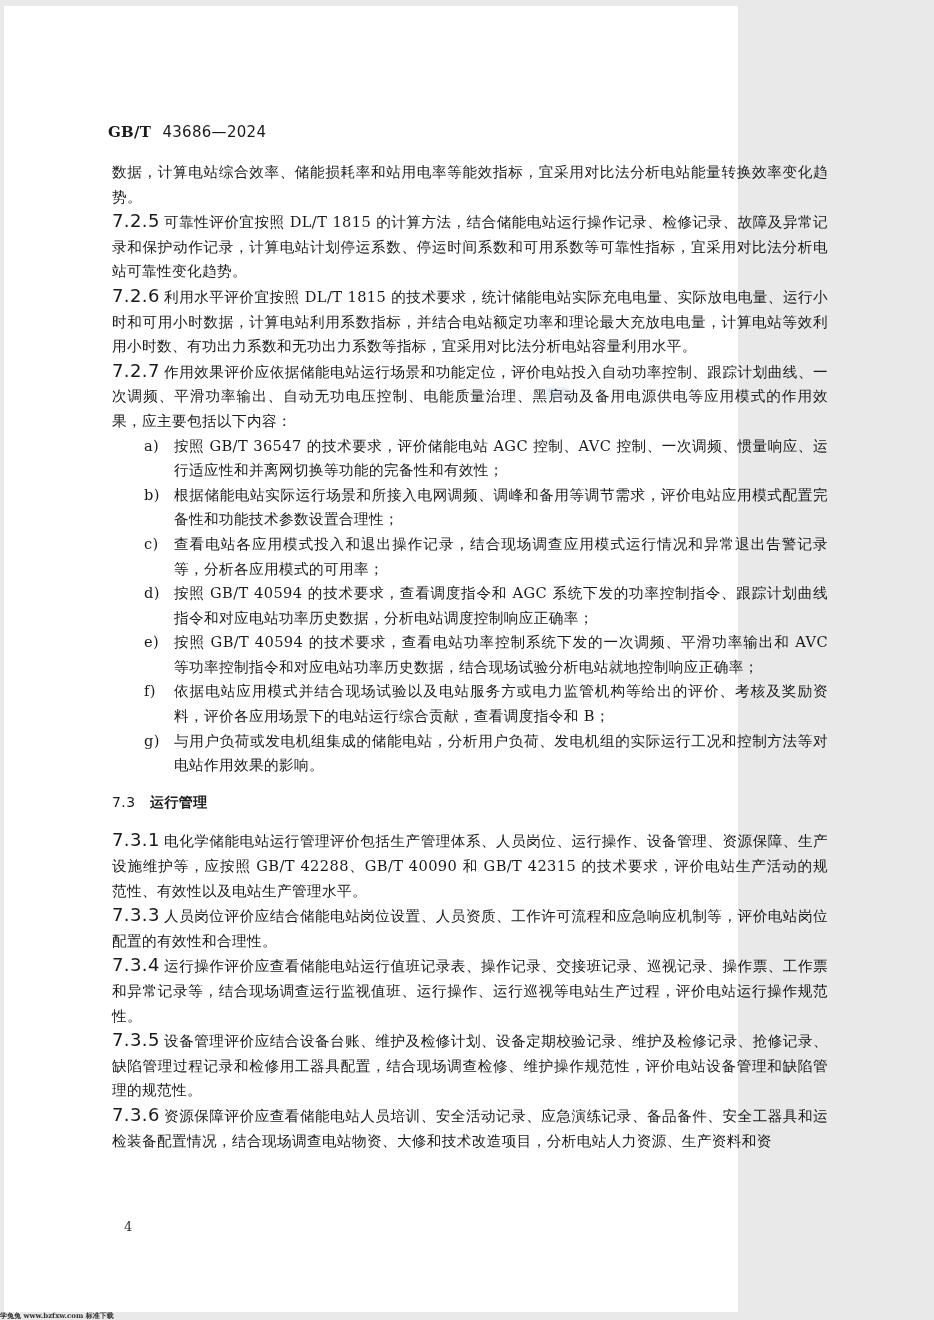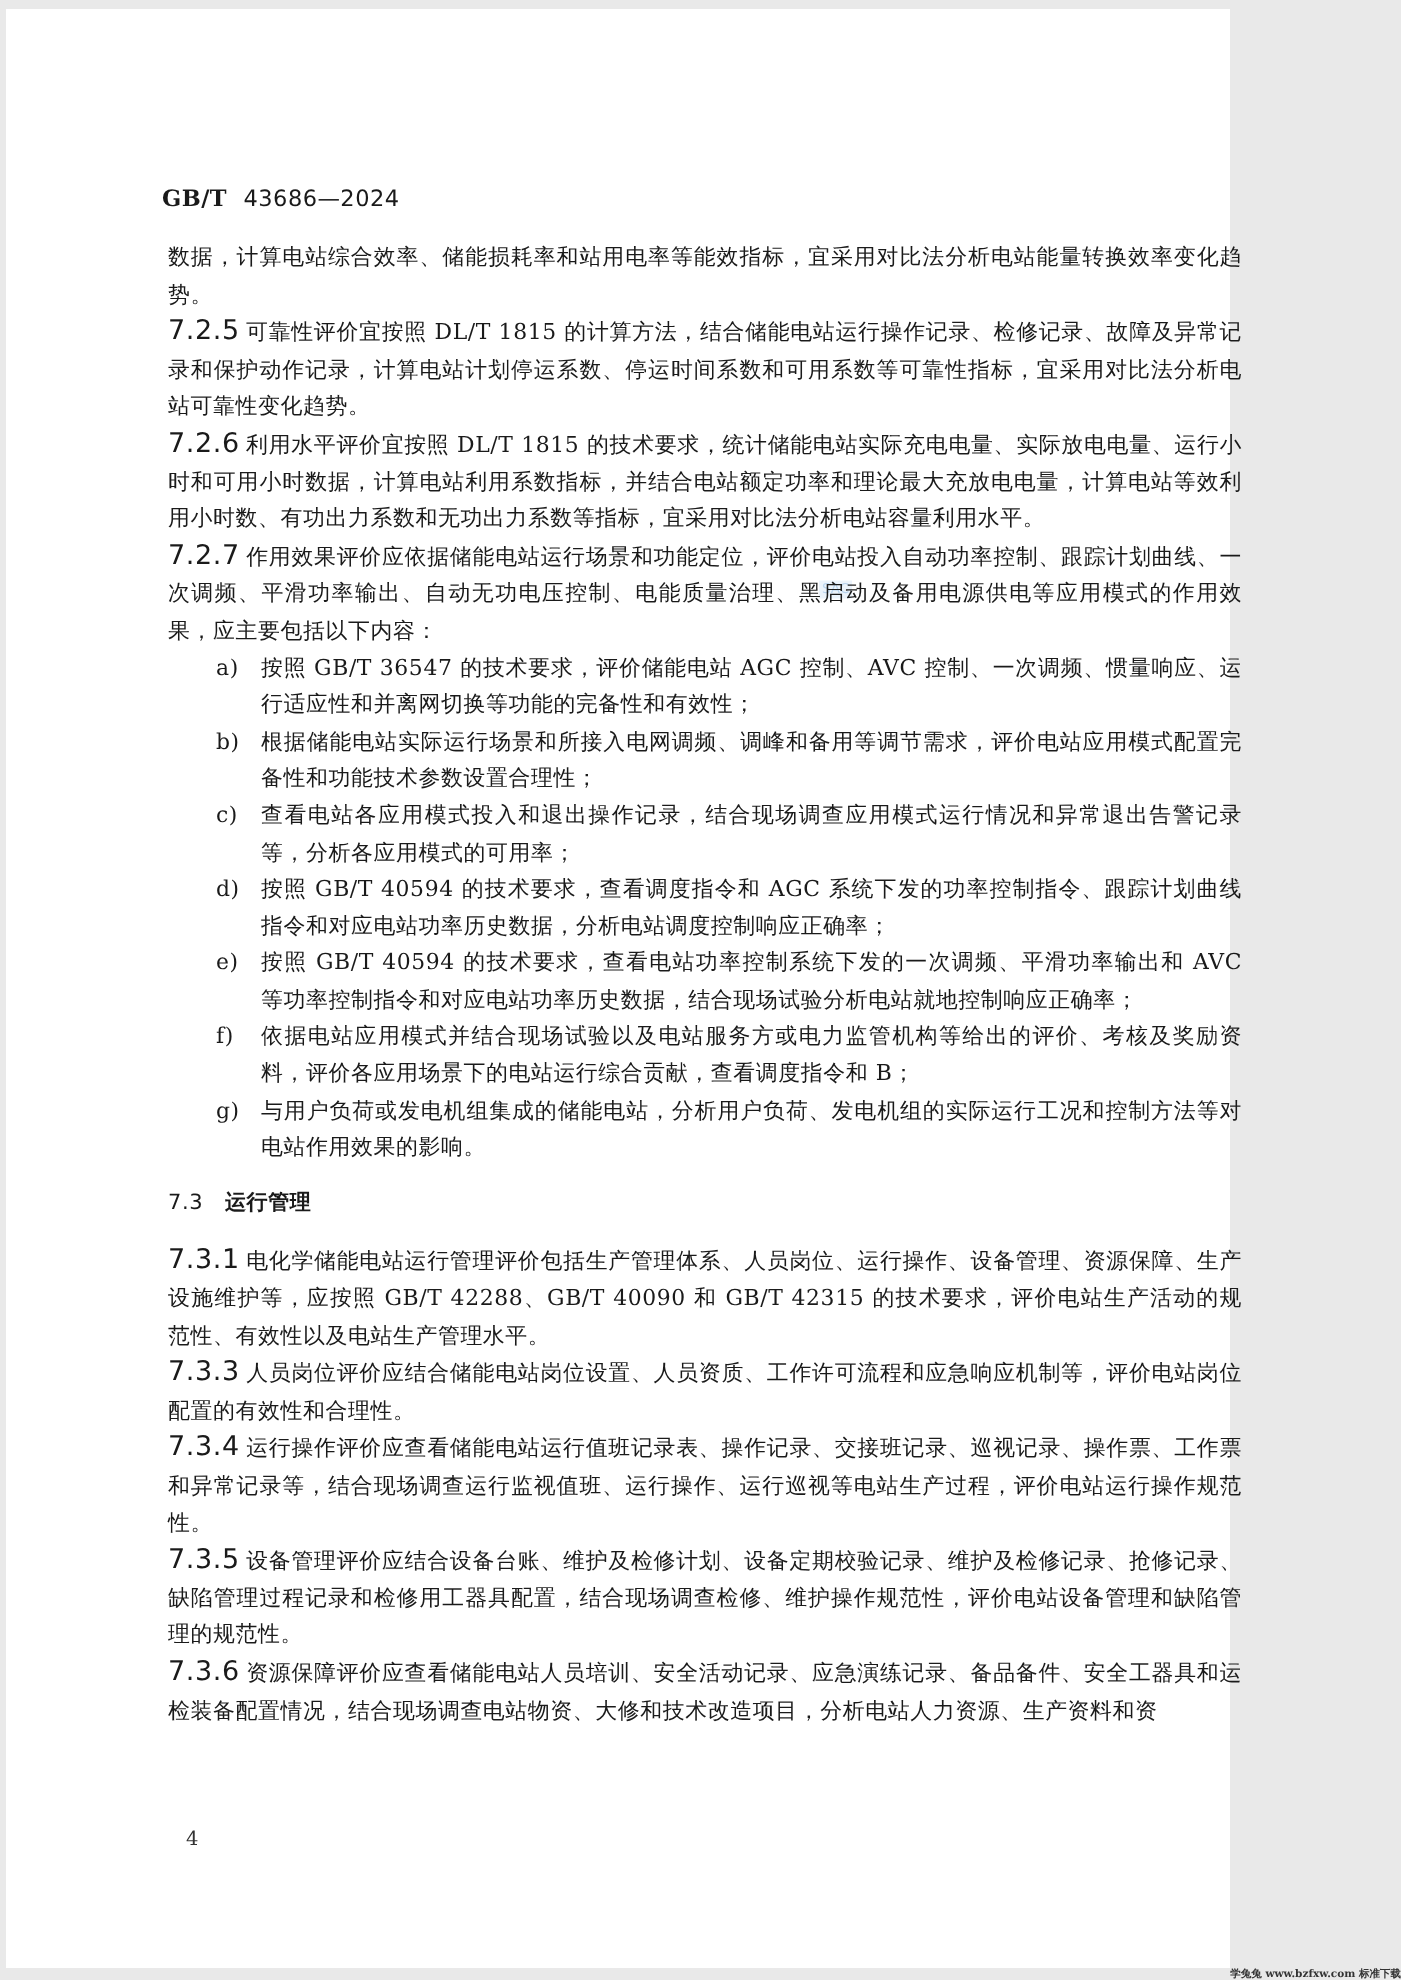--- a/index.html
+++ b/index.html
@@ -7,21 +7,21 @@
       width: 934px; height: 1320px;
       background: #e9e9e9;
       position: relative;
       overflow: hidden;
       font-family: "DejaVu Serif", "Liberation Serif", serif;
       color: #1a1a1a;
     }
     .page {
       position: absolute;
       left: 4px; top: 6px;
-      width: 816px; height: 1306px;
+      width: 734px; height: 1306px;
       background: #ffffff;
     }
     .header-code {
       position: absolute;
       left: 104px; top: 117px;
       font-size: 15px;
       font-weight: bold;
       letter-spacing: 0.3px;
     }
     .header-code .num { font-family: "DejaVu Sans", "Liberation Sans", sans-serif; font-weight: normal; }
@@ -60,21 +60,21 @@
     .page-number {
       position: absolute;
       left: 120px; top: 1213px;
       font-size: 13px;
       color: #333;
     }
     .footer {
       position: absolute;
       left: 0; top: 1311px;
       width: 934px;
-      text-align: right;
+      text-align: left;
       font-size: 7px;
       color: #333;
       font-weight: bold;
     }
     .watermark {
       position: absolute;
       left: 542px; top: 381px;
       font-family: "DejaVu Sans", "Liberation Sans", sans-serif;
       font-size: 9px;
       color: #b9d4ee;

